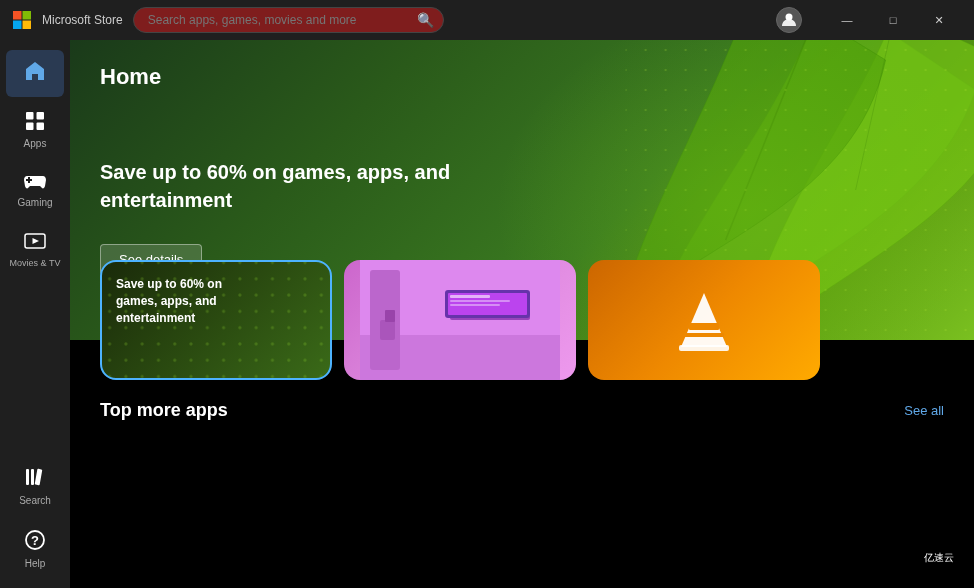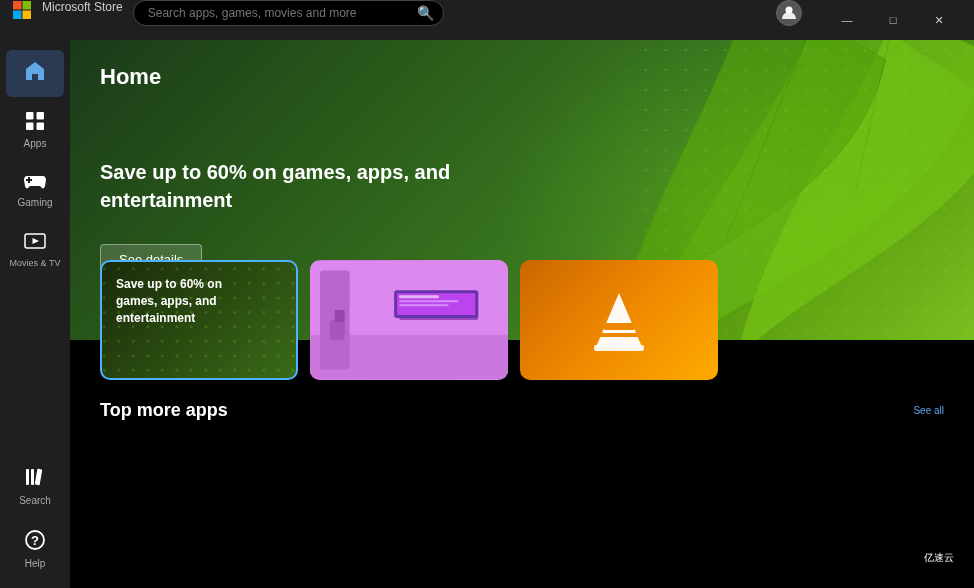--- a/index.html
+++ b/index.html
@@ -11,21 +11,21 @@
       overflow: hidden;
       color: white;
     }
 
     
     .title-bar {
       width: 100%;
       height: 40px;
       background: #1f1f1f;
       display: flex;
-      align-items: flex-start;
+      align-items: center;
       padding: 0 12px;
       gap: 10px;
       position: relative;
     }
     .title-bar-logo {
       width: 20px;
       height: 20px;
       display: flex;
       align-items: center;
       justify-content: center;
@@ -36,21 +36,21 @@
       flex: 0 0 auto;
     }
     .title-bar-search {
       flex: 1;
       max-width: 440px;
       margin: 0 auto;
       position: relative;
     }
     .title-bar-search input {
       width: 100%;
-      background: #000000;
+      background: #7f1d1d;
       border: 1px solid #444;
       border-radius: 20px;
       padding: 5px 36px 5px 14px;
       color: #aaa;
       font-size: 12px;
       outline: none;
     }
     .search-icon-btn {
       position: absolute;
       right: 10px;
@@ -216,23 +216,23 @@
     
     .featured-strip {
       display: flex;
       gap: 12px;
       padding: 0 30px;
       margin-top: -80px;
       position: relative;
       z-index: 3;
     }
     .featured-card {
-      width: 198px;
+      width: 232px;
       height: 120px;
-      border-radius: 10px;
+      border-radius: 16px;
       overflow: hidden;
       cursor: pointer;
       flex-shrink: 0;
       position: relative;
     }
     .featured-card.card-1 {
       background: linear-gradient(135deg, #1a2a0a, #2a4a10, #3a6a18);
       border: 2px solid #4db3ff;
     }
     .featured-card.card-2 {
@@ -279,21 +279,21 @@
       align-items: center;
       margin-bottom: 14px;
     }
     .section-title {
       font-size: 18px;
       font-weight: 600;
       color: white;
     }
     .see-all-link {
       color: #60a8e8;
-      font-size: 10px;
+      font-size: 13px;
       cursor: pointer;
       text-decoration: none;
     }
 
     
     .watermark {
       position: absolute;
       bottom: 20px;
       right: 20px;
       background: rgba(0,0,0,0.6);

